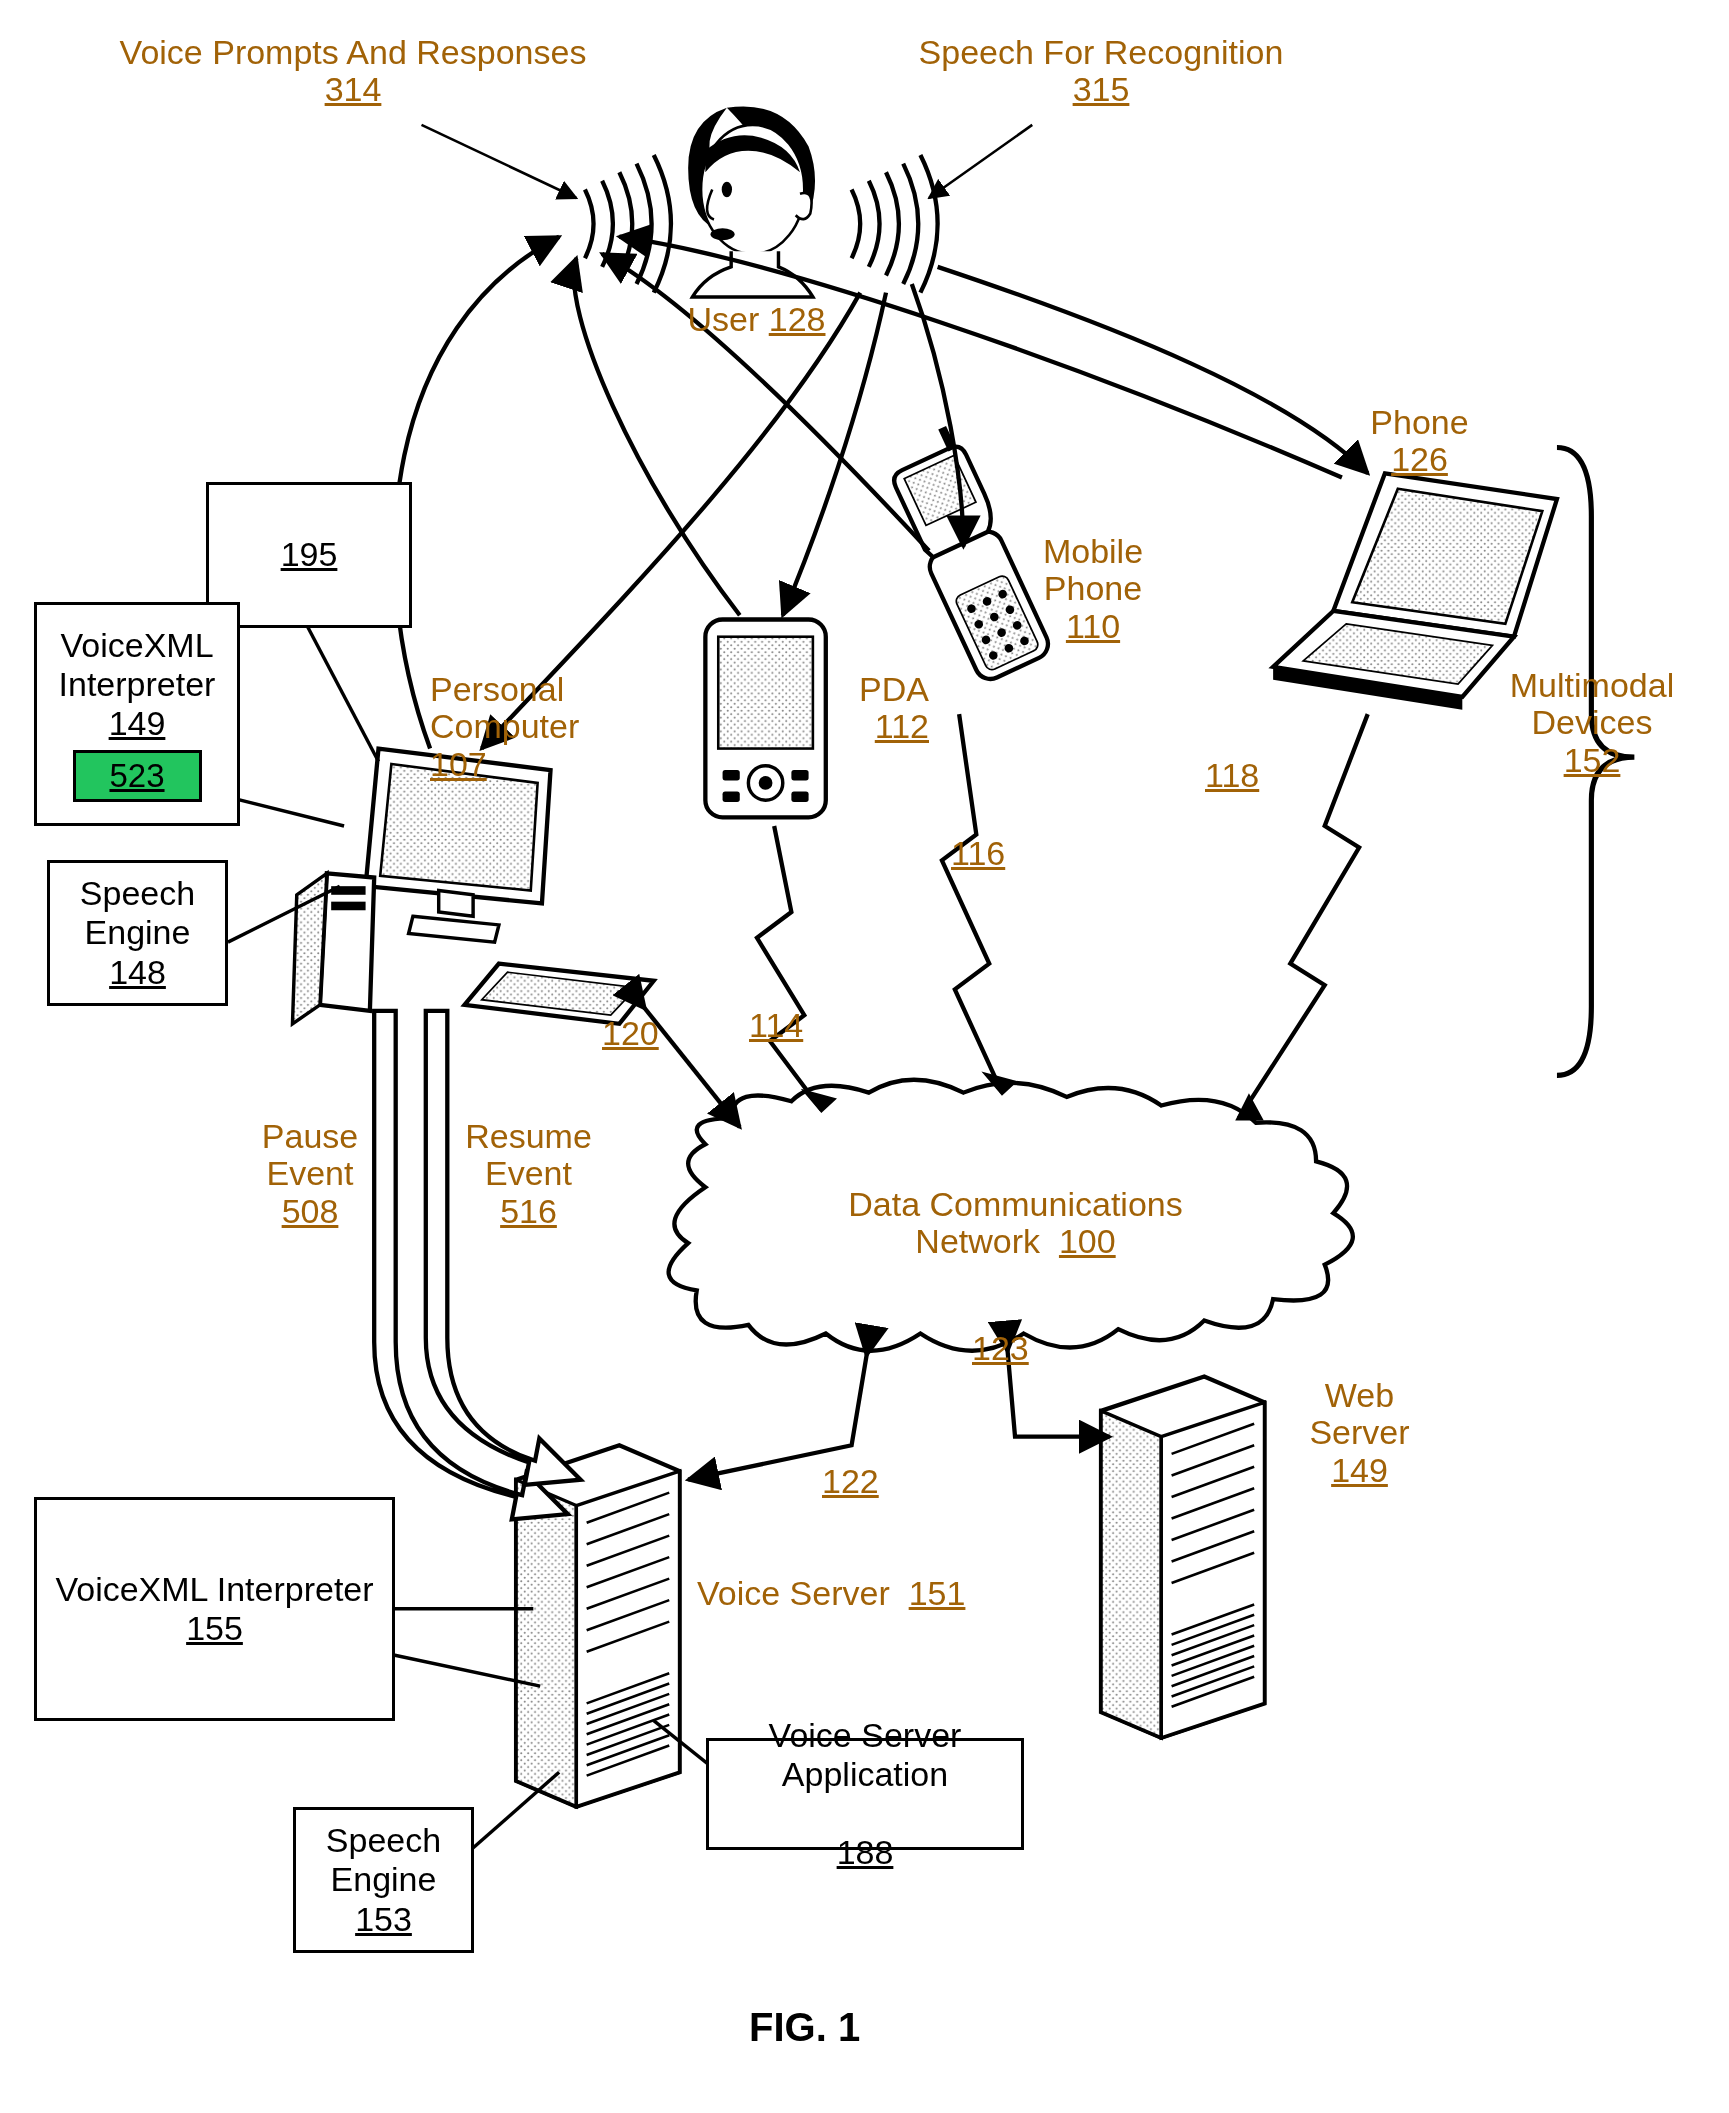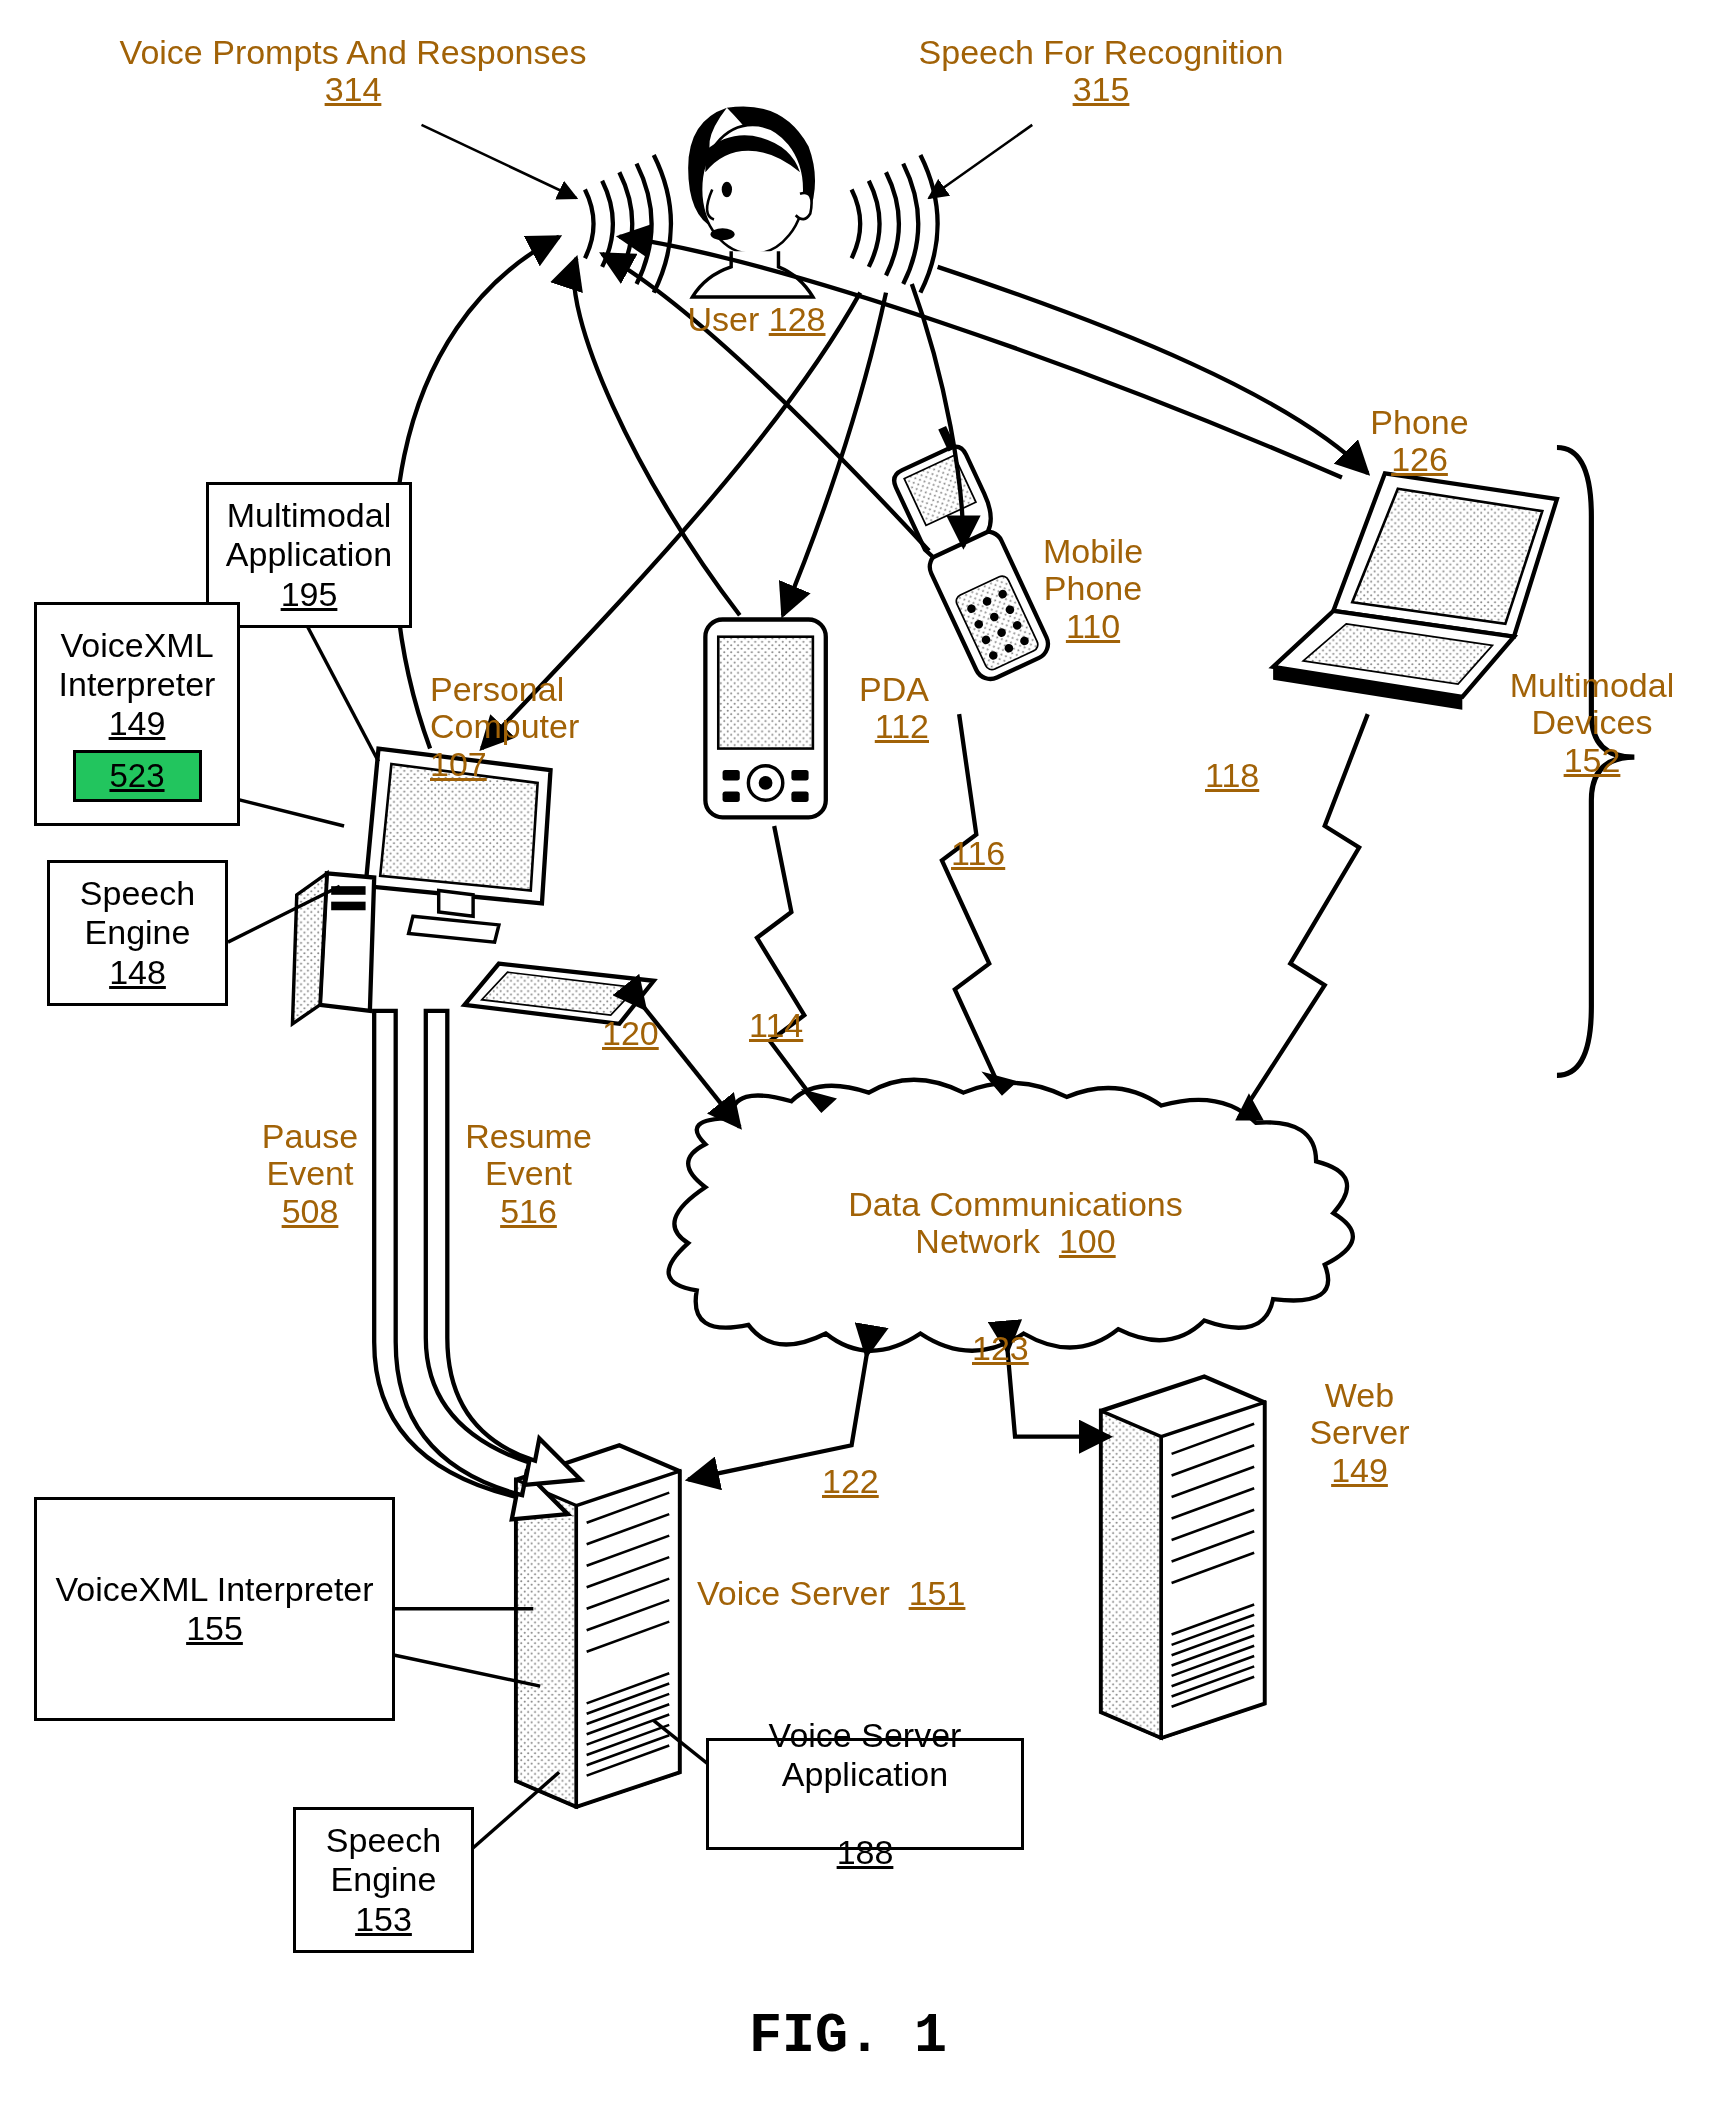--- a/index.html
+++ b/index.html
@@ -45,23 +45,22 @@
     border: 3.4px solid #000;
     background: #22c55e;
     margin-top: 6.9px;
     padding: 3.4px 8.6px;
     font-size: 33px;
     line-height: 1.1;
   }
   .innerbox .ref { text-decoration: underline; }
   .figcap {
     position: absolute;
-    font-size: 55px;
+    font-size: 40px;
     font-weight: bold;
-    font-family: Liberation Mono, monospace;
   }
 </style>
 </head>
 <body>
 
 <svg class="base" viewBox="0 0 2010 2456" data-name="diagram-canvas">
   <defs>
     <marker id="arrow" viewBox="0 0 10 10" refX="9" refY="5" markerWidth="8" markerHeight="8" orient="auto-start-reverse">
       <path d="M 0 0 L 10 5 L 0 10 z" fill="#000"></path>
     </marker>
@@ -358,21 +357,20 @@
 </div>
 <div class="lbl" style="left:430px; top:671px; width:189px; text-align:left" data-name="label-pc">
   <span>Personal Computer</span><br><span class="ref">107</span>
 </div>
 
 <div class="lbl" style="left:1480px; top:667px; width:224px" data-name="label-multimodal-devices">
   <span>Multimodal Devices</span><br><span class="ref">152</span>
 </div>
 
 <div class="box" style="left:206px; top:482px; width:206px; height:146px" data-name="box-multimodal-app">
-  <span>Multimodal Application</span>
   <span class="ref">195</span>
 </div>
 <div class="box" style="left:34px; top:602px; width:206px; height:224px" data-name="box-voicexml-interp-pc">
   <span>VoiceXML Interpreter</span>
   <span class="ref">149</span>
   <div class="innerbox" style="width:129px; height:52px; display:flex; align-items:center; justify-content:center;">
     <span class="ref">523</span>
   </div>
 </div>
 <div class="box" style="left:47px; top:860px; width:181px; height:146px" data-name="box-speech-engine-pc">

